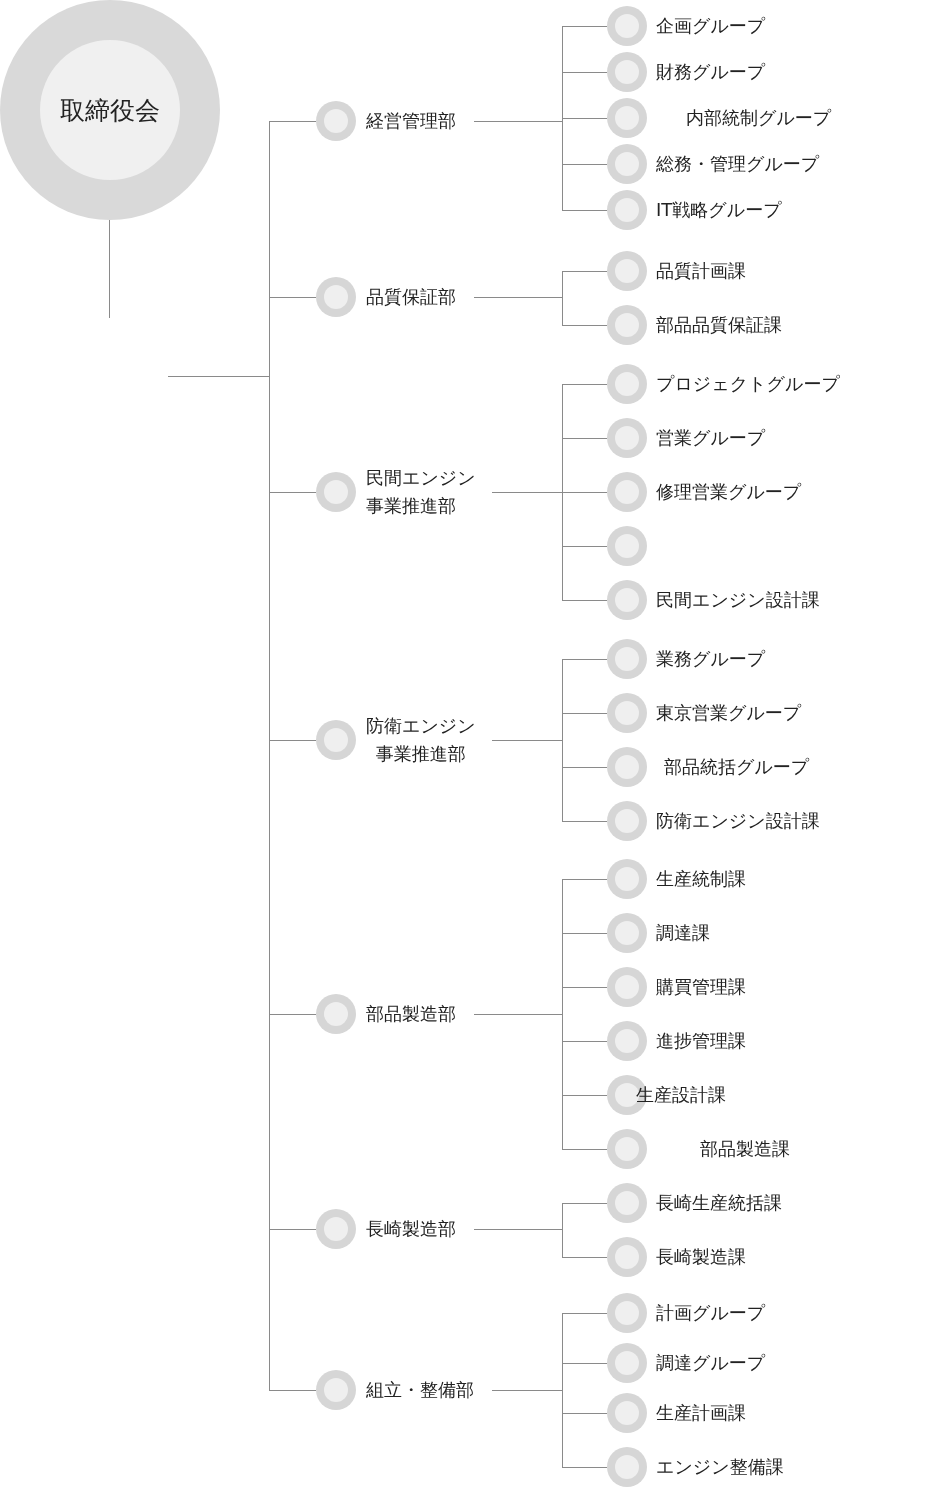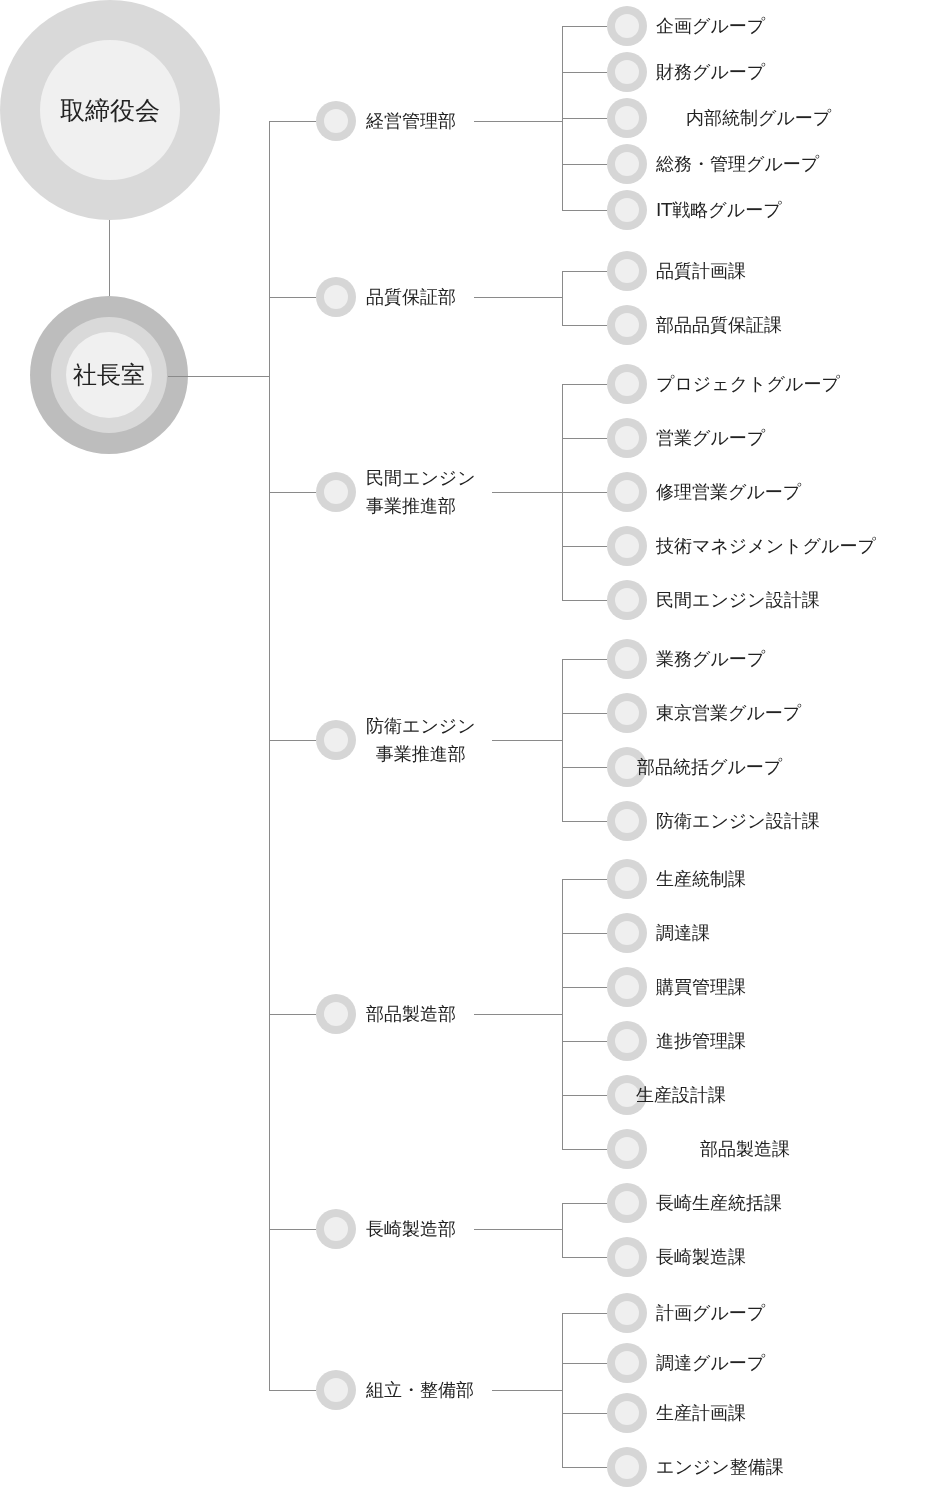--- a/index.html
+++ b/index.html
@@ -24,25 +24,20 @@
 <body>
 
 <div id="chart">
 
   <div class="line vline" style="left:109px; top:180px; height:138px;"></div>
 
   <div class="board-outer">
     <div class="board-inner">取締役会</div>
   </div>
 
-  <div class="pres-outer">
-    <div class="pres-mid">
-      <div class="pres-inner">社長室</div>
-    </div>
-  </div>
 
   <div class="line hline" style="left:168px; top:376px; width:101px;"></div>
   <div id="spine" class="line vline" style="left: 269px; top: 121px; height: 1270px;"></div>
 
   <div id="departments"></div>
 <div class="line hline" style="left: 269px; top: 121px; width: 47px;"></div>
     <div class="dot" style="left: 316px; top: 101px;"></div>
     <div class="label" style="left: 366px; top: 107px;">
       <div>経営管理部</div>
     </div>
@@ -88,41 +83,40 @@
     <div class="dot" style="left: 607px; top: 364px;"></div>
     <div class="label" style="left: 656px; top: 370px;">プロジェクトグループ</div>
     <div class="line hline" style="left: 562px; top: 438px; width: 45px;"></div>
     <div class="dot" style="left: 607px; top: 418px;"></div>
     <div class="label" style="left: 656px; top: 424px;">営業グループ</div>
     <div class="line hline" style="left: 562px; top: 492px; width: 45px;"></div>
     <div class="dot" style="left: 607px; top: 472px;"></div>
     <div class="label" style="left: 656px; top: 478px;">修理営業グループ</div>
     <div class="line hline" style="left: 562px; top: 546px; width: 45px;"></div>
     <div class="dot" style="left: 607px; top: 526px;"></div>
-    <div class="label" style="left: 656px; top: 532px;">技術マネジメントグループ</div>
     <div class="line hline" style="left: 562px; top: 600px; width: 45px;"></div>
     <div class="dot" style="left: 607px; top: 580px;"></div>
     <div class="label" style="left: 656px; top: 586px;">民間エンジン設計課</div>
     <div class="line hline" style="left: 269px; top: 740px; width: 47px;"></div>
     <div class="dot" style="left: 316px; top: 720px;"></div>
     <div class="label" style="left: 366px; top: 712px; text-align: center;">
       <div>防衛エンジン</div>
       <div>事業推進部</div>
     </div>
     <div class="line hline" style="left: 492px; top: 740px; width: 70px;"></div>
     <div class="line vline" style="left: 562px; top: 659px; height: 163px;"></div>
     <div class="line hline" style="left: 562px; top: 659px; width: 45px;"></div>
     <div class="dot" style="left: 607px; top: 639px;"></div>
     <div class="label" style="left: 656px; top: 645px;">業務グループ</div>
     <div class="line hline" style="left: 562px; top: 713px; width: 45px;"></div>
     <div class="dot" style="left: 607px; top: 693px;"></div>
     <div class="label" style="left: 656px; top: 699px;">東京営業グループ</div>
     <div class="line hline" style="left: 562px; top: 767px; width: 45px;"></div>
     <div class="dot" style="left: 607px; top: 747px;"></div>
-    <div class="label" style="left: 637px; top: 753px;">部品統括グループ</div>
+    <div class="label" style="left: 664px; top: 753px;">部品統括グループ</div>
     <div class="line hline" style="left: 562px; top: 821px; width: 45px;"></div>
     <div class="dot" style="left: 607px; top: 801px;"></div>
     <div class="label" style="left: 656px; top: 807px;">防衛エンジン設計課</div>
     <div class="line hline" style="left: 269px; top: 1014px; width: 47px;"></div>
     <div class="dot" style="left: 316px; top: 994px;"></div>
     <div class="label" style="left: 366px; top: 1000px;">
       <div>部品製造部</div>
     </div>
     <div class="line hline" style="left: 474px; top: 1014px; width: 88px;"></div>
     <div class="line vline" style="left: 562px; top: 879px; height: 271px;"></div>

